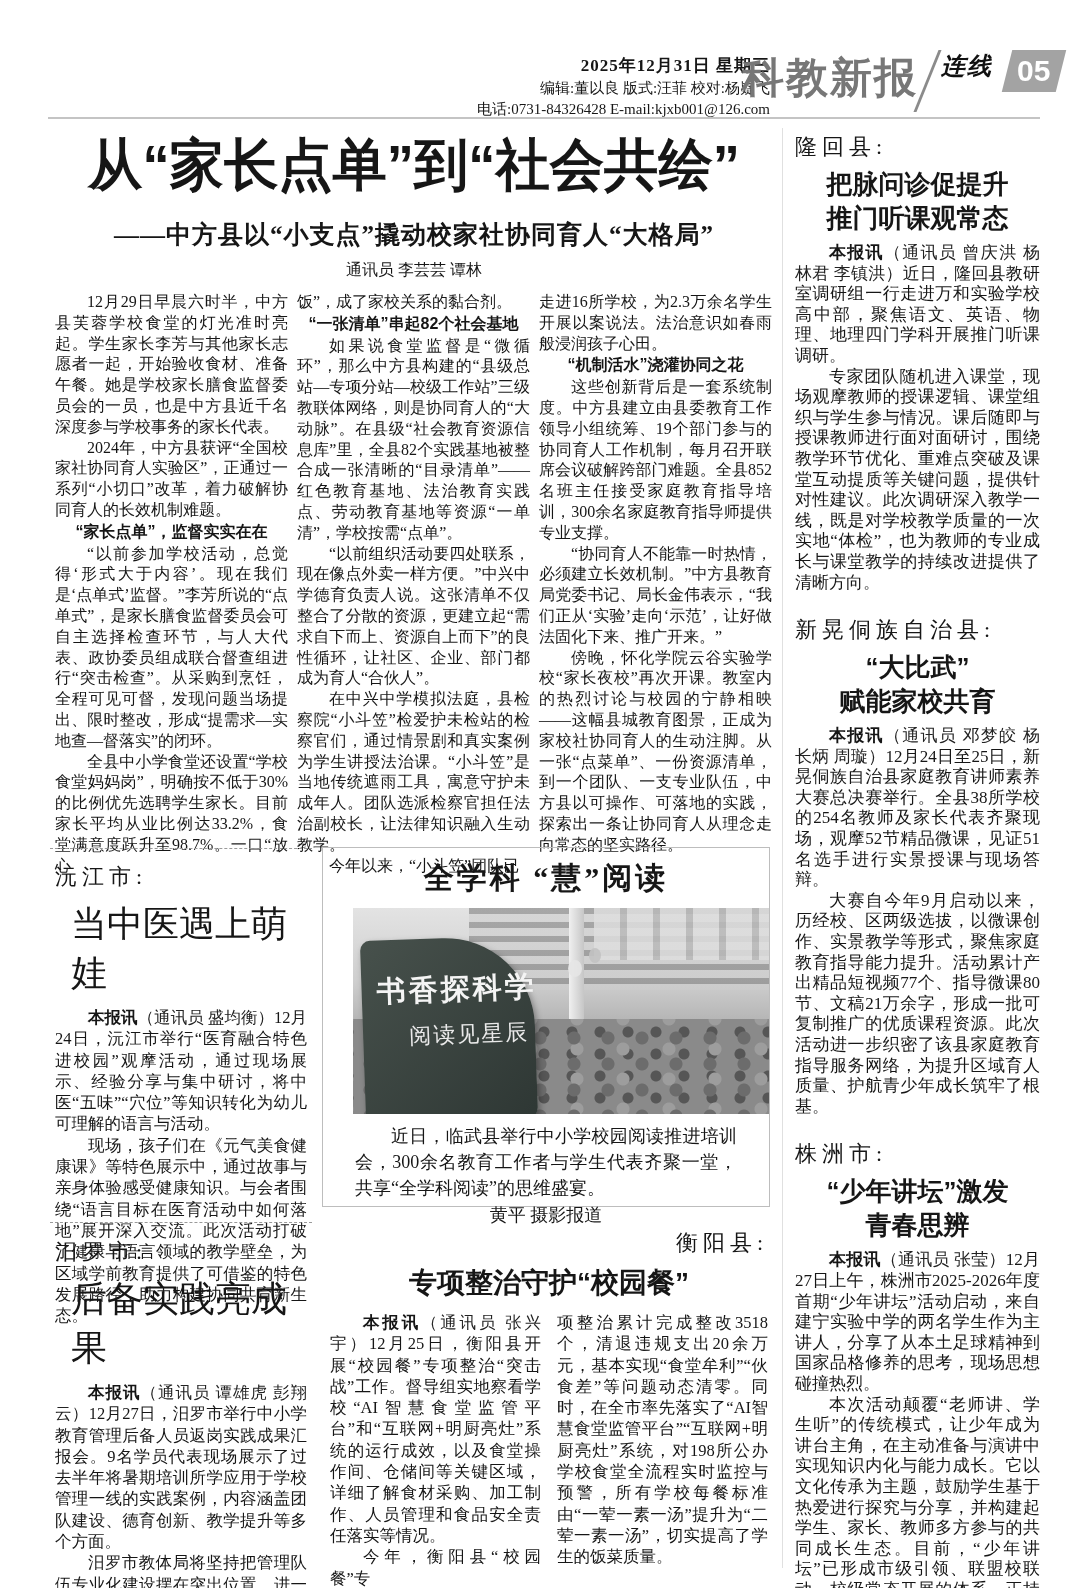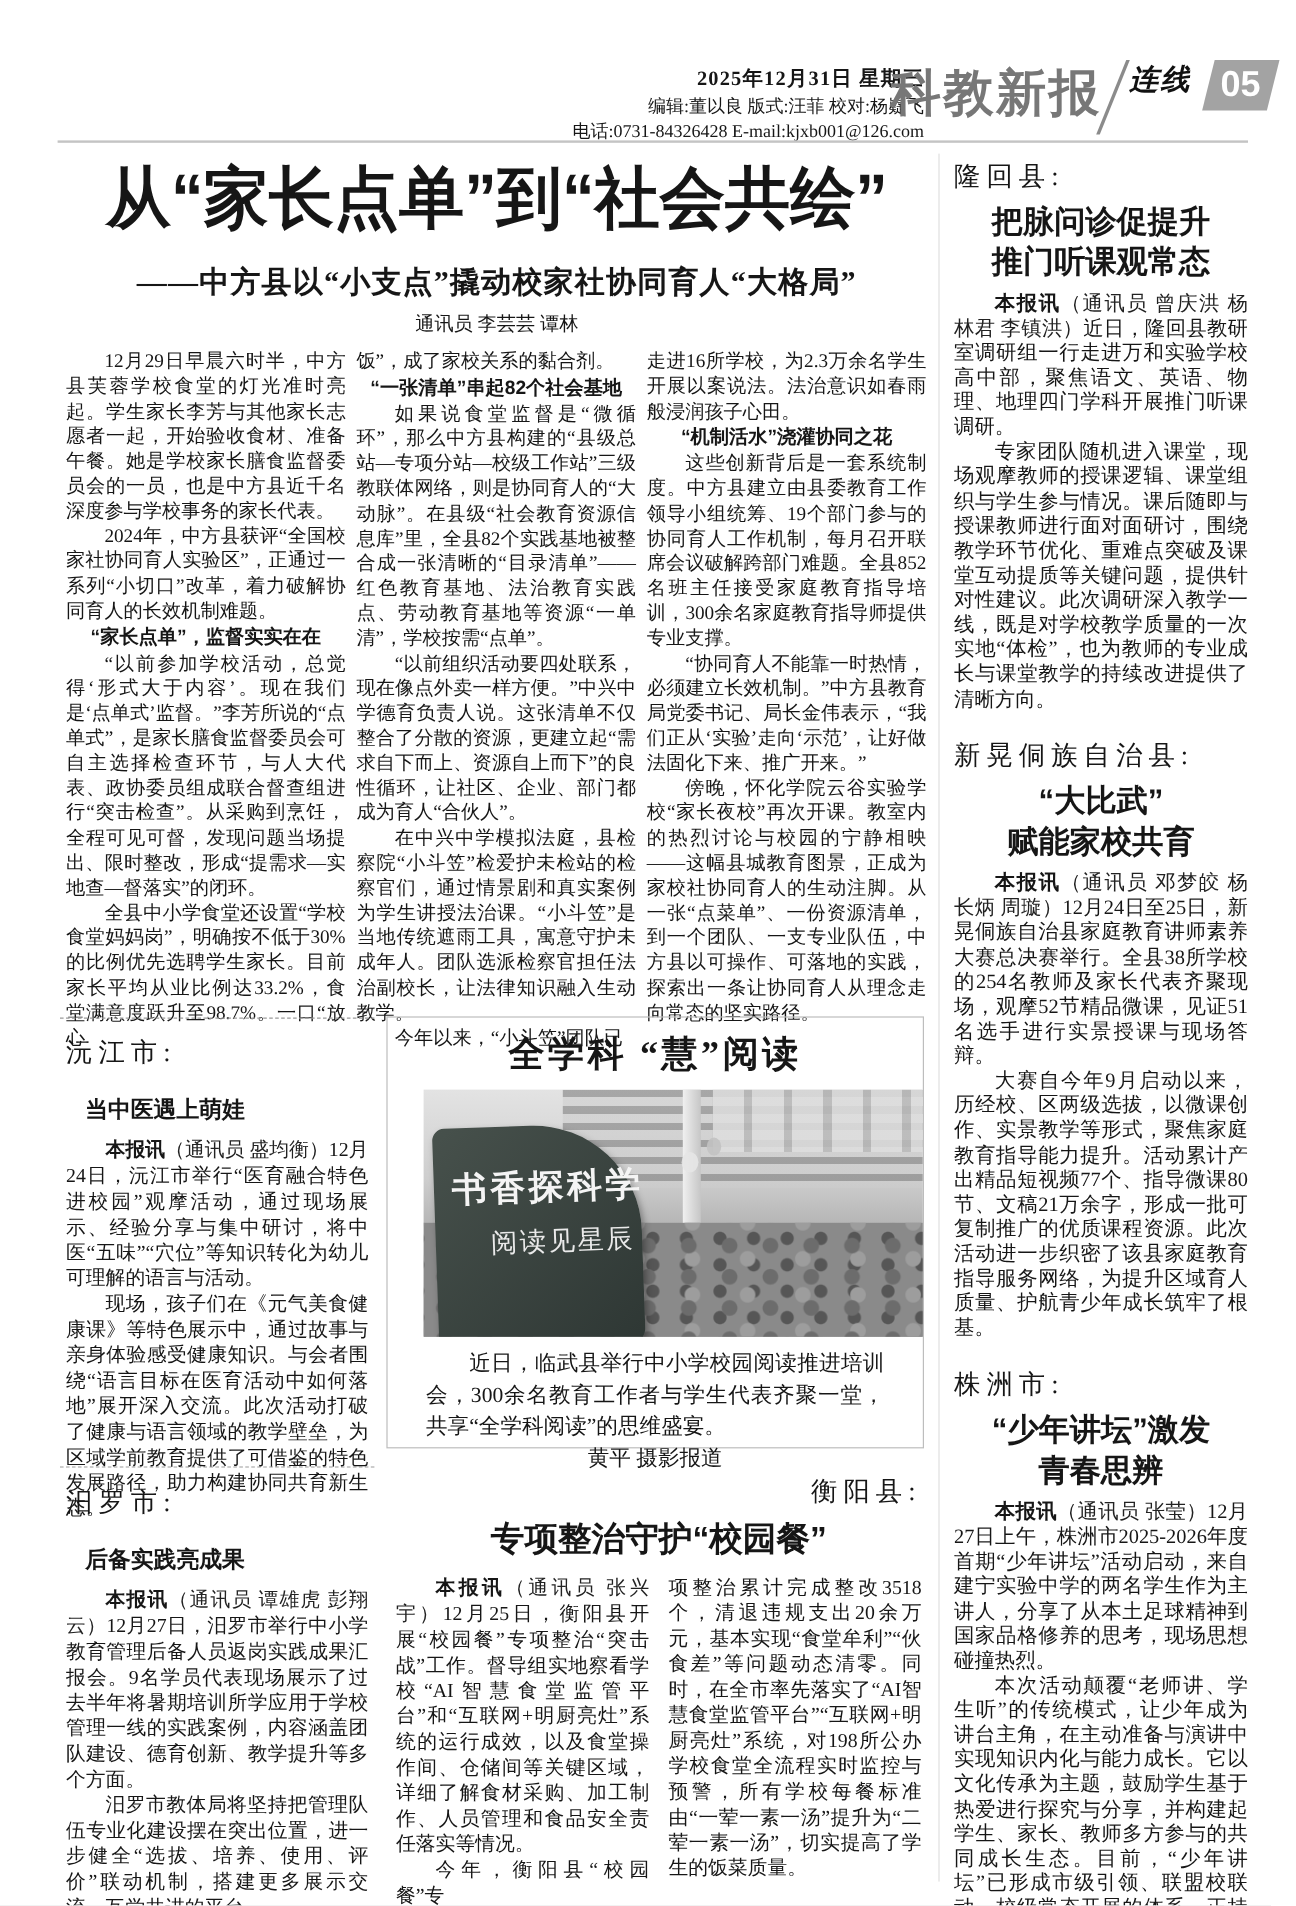--- a/index.html
+++ b/index.html
@@ -52,21 +52,21 @@
   .side-county { font-size:22px; letter-spacing:5px; margin-bottom:5px; }
   .side-title { font-size:26px; line-height:34px; font-weight:900; text-align:center;
                 font-family:"Liberation Sans","DejaVu Sans",sans-serif; }
   .side-body { margin-top:8px; font-size:17px; line-height:20.6px; text-align:justify; }
 
   
   .bl-block { position:absolute; left:55px; width:252px; }
   .yuanjiang { top:862px; }
   .miluo { top:1237px; }
   .bl-county { font-size:22px; letter-spacing:5px; }
-  .bl-title { font-size:19px; font-weight:700; margin:20px 0 9px 16px;
+  .bl-title { font-size:36px; font-weight:400; margin:8px 0 9px 16px;
               font-family:"Liberation Sans","DejaVu Sans",sans-serif; }
   .bl-body { font-size:16.5px; line-height:21.3px; text-align:justify; }
 
   
   .photo-box { position:absolute; left:322px; top:847px; width:448px; height:360px;
                border:1px solid #bdbdbd; box-sizing:border-box; padding:6px 30px; }
   .photo-title { font-size:30px; font-weight:900; text-align:center; letter-spacing:3px; margin:4px 0 9px; }
   .photo { position:relative; width:416px; height:206px; margin:0 auto; overflow:hidden;
            background:linear-gradient(180deg,#e3e3e3 0%,#cecece 36%,#aeaeae 60%,#8d8d8d 100%); }
   .ph-stands { position:absolute; top:0; left:28%; right:0; height:40%;

